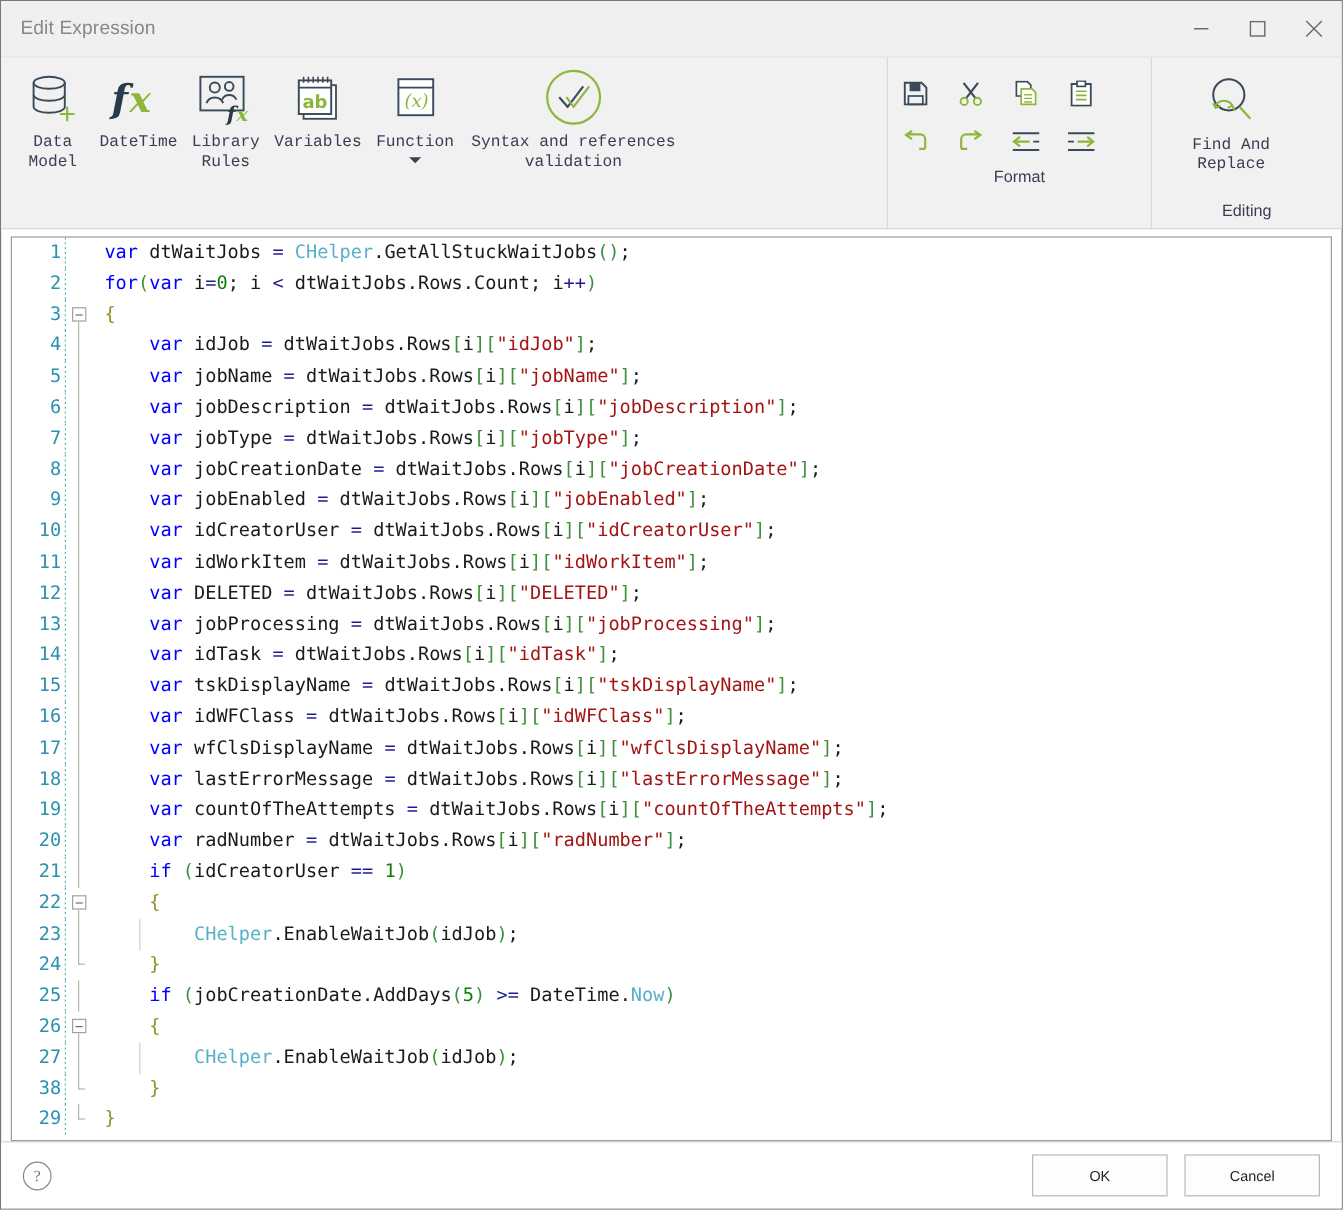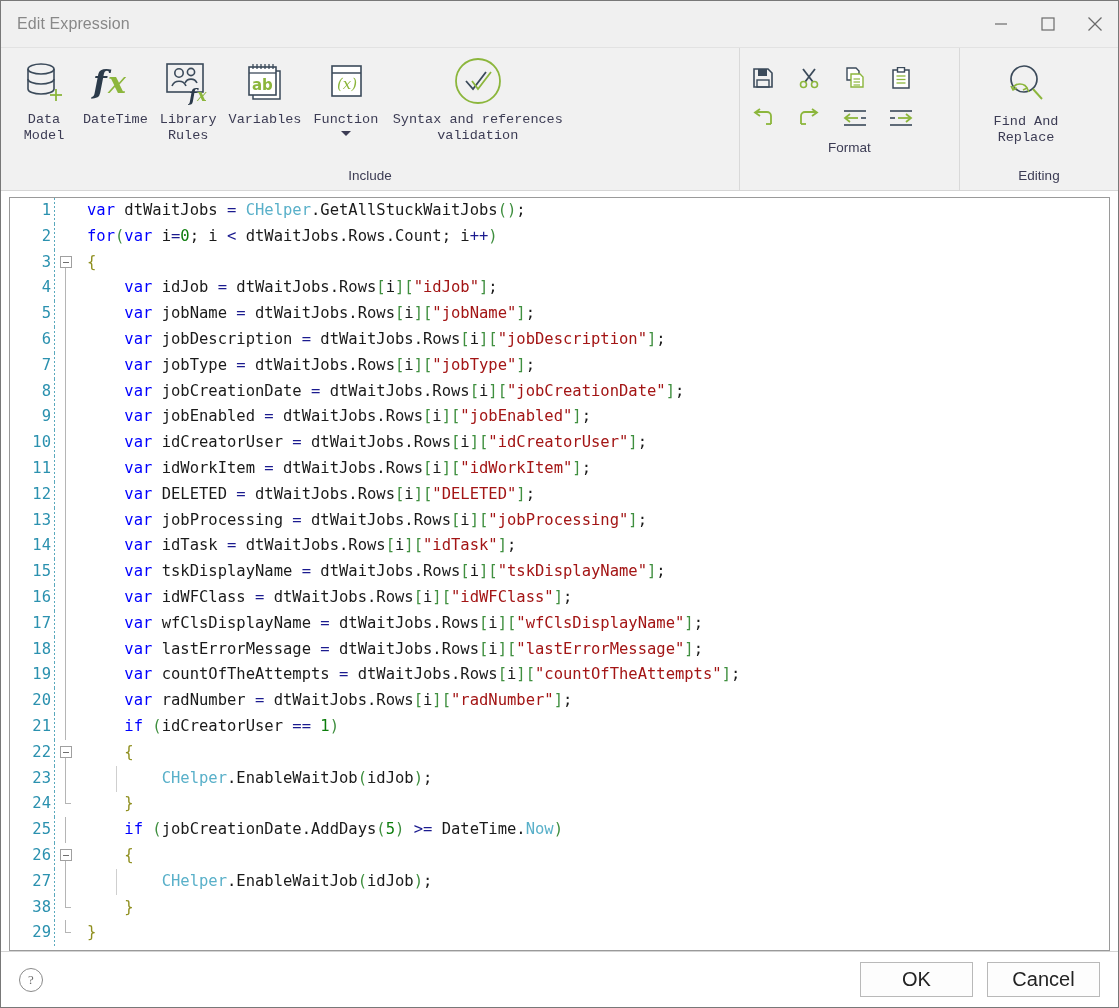--- a/index.html
+++ b/index.html
@@ -124,21 +124,21 @@
     border-top:1px solid #d4d4d4;background:#ffffff;box-sizing:border-box;padding:0 18px;
   }
   .help-icon{
     width:22px;height:22px;border-radius:50%;border:1px solid #8a8a8a;color:#6b6b6b;
     font-size:13px;display:flex;align-items:center;justify-content:center;
     font-family:"Liberation Serif",serif;
   }
   .footer-spacer{flex:1;}
   .btn{
     width:113px;height:35px;border:1px solid #b9b9b9;background:#fdfdfd;color:#232323;
-    font-size:20px;display:flex;align-items:center;justify-content:center;
+    font-size:12px;display:flex;align-items:center;justify-content:center;
     margin-left:14px;box-sizing:border-box;
   }
 </style>
 </head>
 <body>
 
 <div class="window">
 
   <div class="titlebar">
     <div class="title-text">Edit Expression</div>
@@ -251,21 +251,20 @@
             <svg width="56" height="52" viewBox="0 0 56 52">
               <circle cx="28" cy="25" r="22" fill="none" stroke="#8cb63c" stroke-width="1.8"></circle>
               <path d="M16 25 L23 33 L36 16" fill="none" stroke="#3b4a5a" stroke-width="1.8"></path>
               <path d="M22 25 L28 33 L41 16" fill="none" stroke="#8cb63c" stroke-width="1.8"></path>
             </svg>
           </span>
           <span class="lab">Syntax and references
 validation</span>
         </div>
       </div>
-      <div class="rgroup-label">Include</div>
     </div>
 
     <div class="rgroup bordered" style="width:220px;">
       <div class="fmt-grid">
         <div class="fmt-btn">
           <span>
             <svg width="22" height="22" viewBox="0 0 22 22">
               <path d="M2 2 H16 L20 6 V20 H2 Z" fill="none" stroke="#3b4a5a" stroke-width="1.6"></path>
               <rect x="6" y="2" width="9" height="7" fill="#3b4a5a"></rect>
               <rect x="5" y="13" width="12" height="7" fill="none" stroke="#3b4a5a" stroke-width="1.4"></rect>

